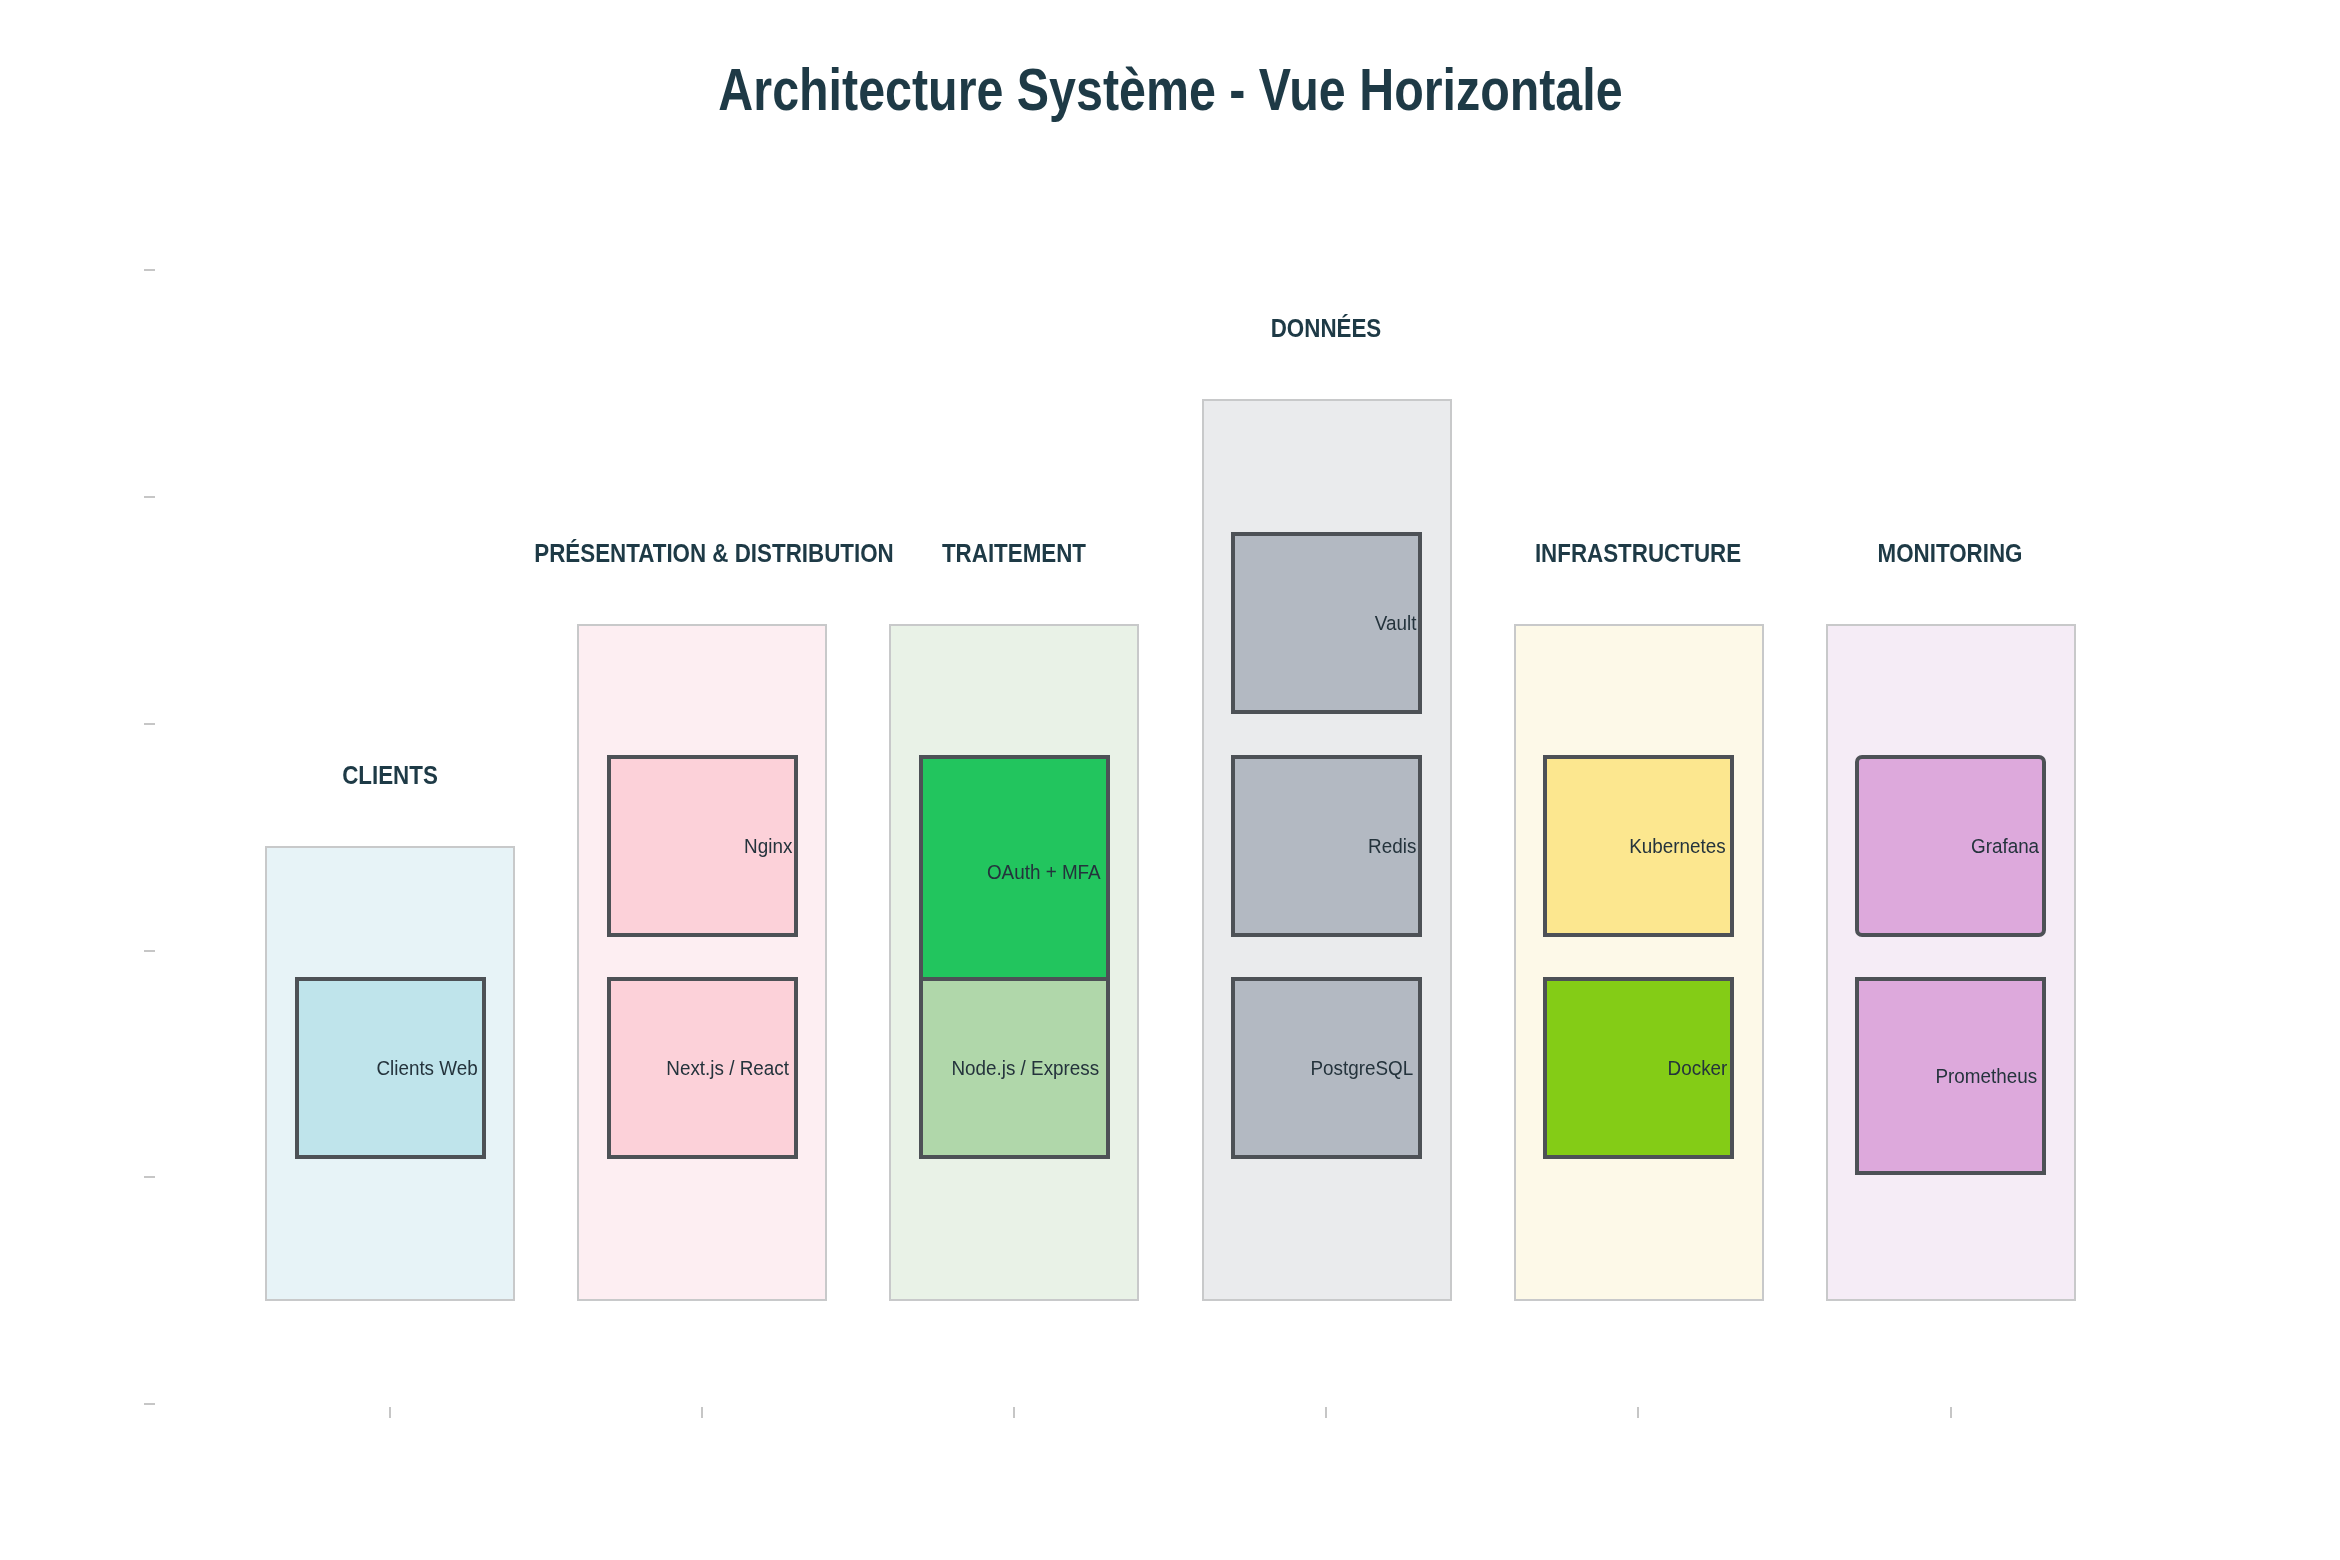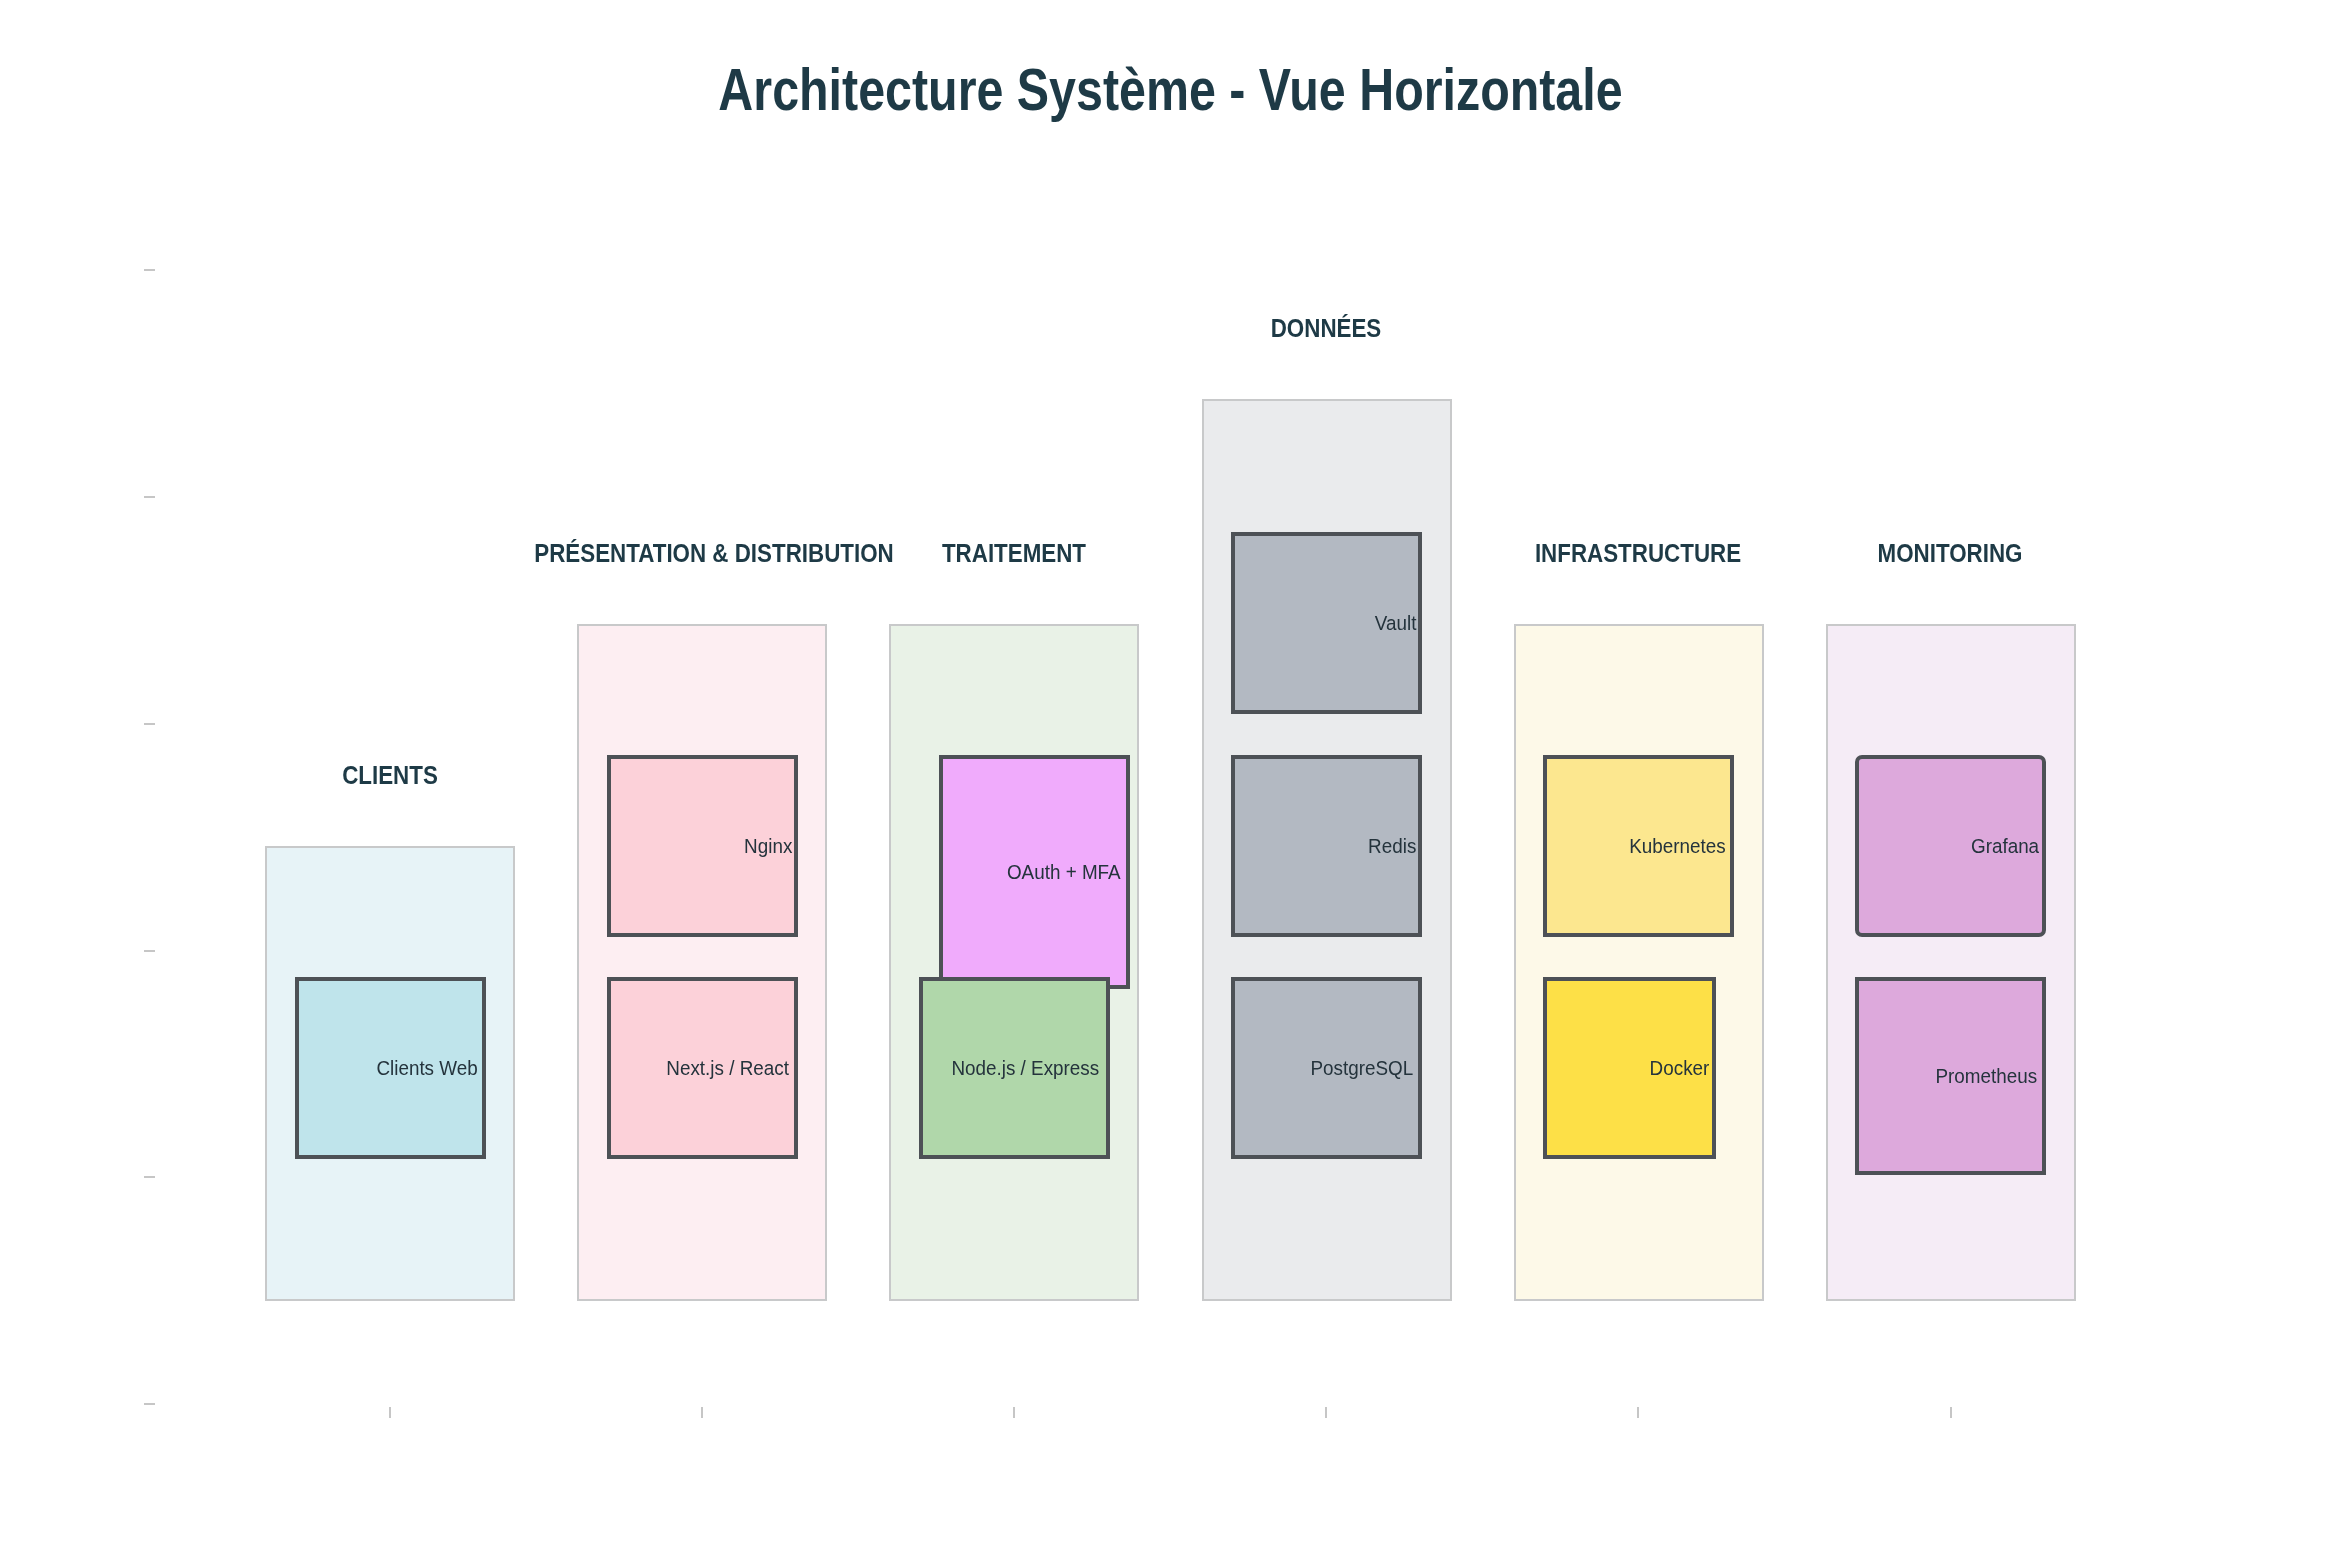--- a/index.html
+++ b/index.html
@@ -75,21 +75,21 @@
       <div class="col" style="left: 577px; top: 624px; width: 250px; height: 677px; background: rgb(253, 238, 242);"></div>
       <div class="col-label" style="left: 507px; width: 390px; top: 538px;">PRÉSENTATION &amp; DISTRIBUTION</div>
       <div class="node" style="left: 607px; top: 755px; width: 191px; height: 182px; background: rgb(252, 209, 217);">
         <span class="node-label">Nginx</span>
       </div>
       <div class="node" style="left: 607px; top: 977px; width: 191px; height: 182px; background: rgb(252, 209, 217);">
         <span class="node-label">Next.js / React</span>
       </div>
       <div class="col" style="left: 889px; top: 624px; width: 250px; height: 677px; background: rgb(233, 242, 231);"></div>
       <div class="col-label" style="left: 819px; width: 390px; top: 538px;">TRAITEMENT</div>
-      <div class="node" style="left: 919px; top: 755px; width: 191px; height: 234px; background: #f0abfc; margin-left: 20px;">
+      <div class="node" style="left: 919px; top: 755px; width: 191px; height: 234px; background: #22c55e;">
         <span class="node-label">OAuth + MFA</span>
       </div>
       <div class="node" style="left: 919px; top: 977px; width: 191px; height: 182px; background: rgb(176, 215, 170);">
         <span class="node-label">Node.js / Express</span>
       </div>
       <div class="col" style="left: 1202px; top: 399px; width: 250px; height: 902px; background: rgb(234, 235, 237);"></div>
       <div class="col-label" style="left: 1131px; width: 390px; top: 313px;">DONNÉES</div>
       <div class="node" style="left: 1231px; top: 532px; width: 191px; height: 182px; background: rgb(179, 185, 194);">
         <span class="node-label">Vault</span>
       </div>
@@ -97,21 +97,21 @@
         <span class="node-label">Redis</span>
       </div>
       <div class="node" style="left: 1231px; top: 977px; width: 191px; height: 182px; background: rgb(179, 185, 194);">
         <span class="node-label">PostgreSQL</span>
       </div>
       <div class="col" style="left: 1514px; top: 624px; width: 250px; height: 677px; background: rgb(253, 249, 232);"></div>
       <div class="col-label" style="left: 1443px; width: 390px; top: 538px;">INFRASTRUCTURE</div>
       <div class="node" style="left: 1543px; top: 755px; width: 191px; height: 182px; background: rgb(252, 231, 143);">
         <span class="node-label">Kubernetes</span>
       </div>
-      <div class="node" style="left: 1543px; top: 977px; width: 173px; height: 182px; background: #fde047;">
+      <div class="node" style="left: 1543px; top: 977px; width: 191px; height: 182px; background: #84cc16;">
         <span class="node-label">Docker</span>
       </div>
       <div class="col" style="left: 1826px; top: 624px; width: 250px; height: 677px; background: rgb(245, 236, 246);"></div>
       <div class="col-label" style="left: 1755px; width: 390px; top: 538px;">MONITORING</div>
       <div class="node" style="left: 1855px; top: 755px; width: 191px; height: 182px; background: rgb(221, 169, 220); border-radius: 7px;">
         <span class="node-label">Grafana</span>
       </div>
       <div class="node" style="left: 1855px; top: 977px; width: 191px; height: 198px; background: rgb(221, 169, 220);">
         <span class="node-label">Prometheus</span>
       </div>

